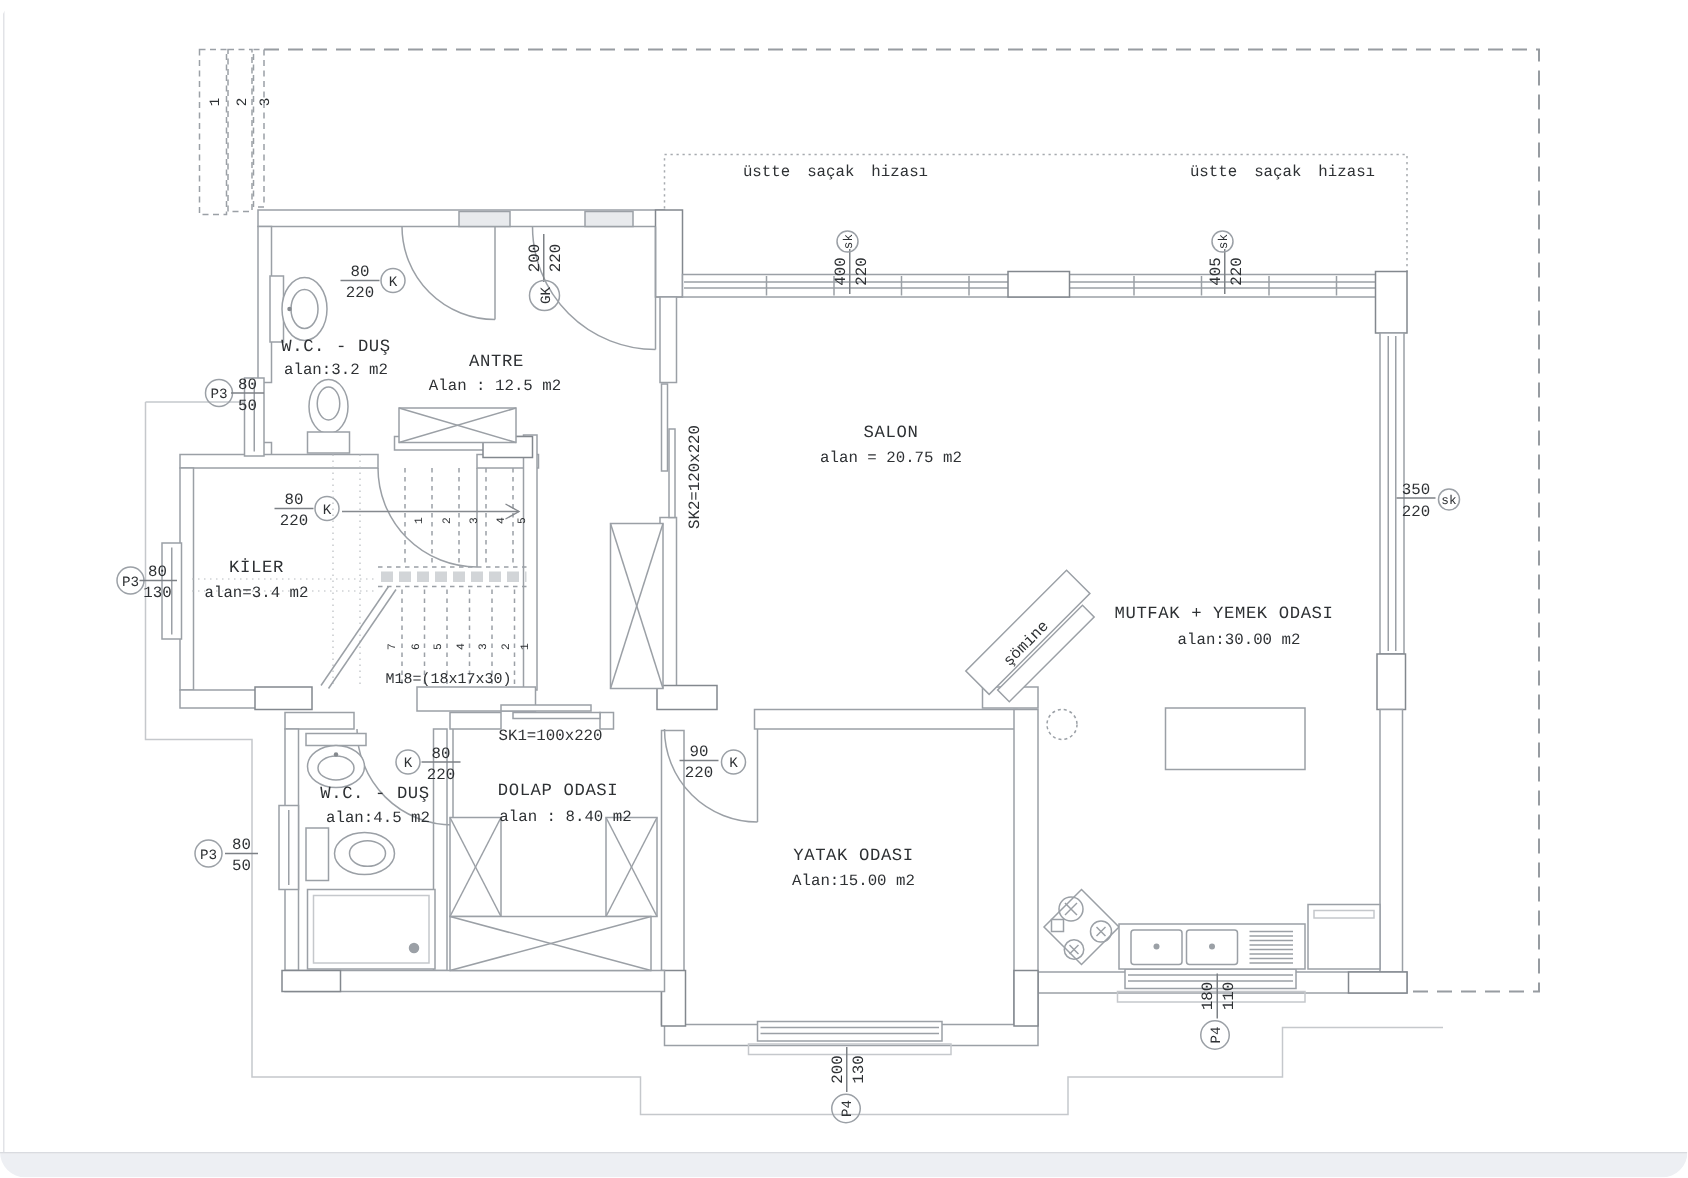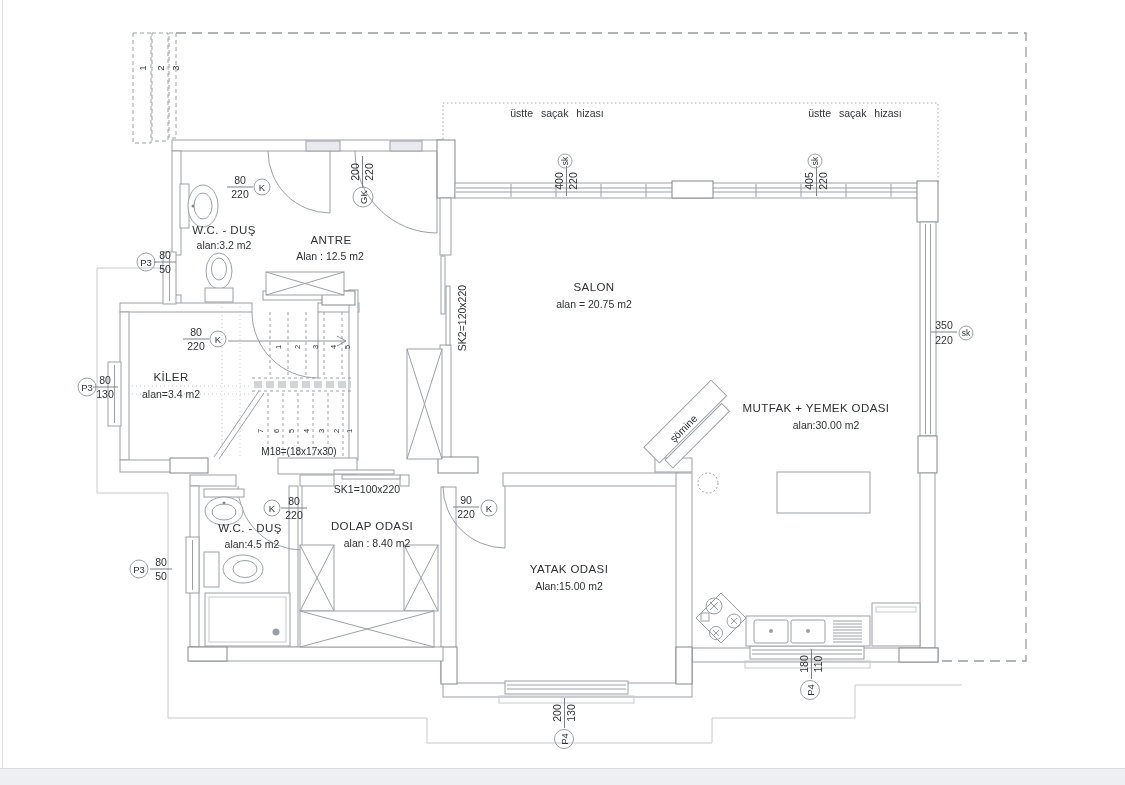--- a/index.html
+++ b/index.html
@@ -1,17 +1,17 @@
 <!DOCTYPE html>
 <html><head>
 <meta charset="utf-8">
 <style>
   html,body{margin:0;padding:0;background:#fff;}
   #stage{position:relative;width:1125px;height:785px;background:#ffffff;overflow:hidden;
-         font-family:Liberation Sans, sans-serif;}
+         font-family:Liberation Mono, monospace;border-radius:17px;}
   svg{position:absolute;left:0;top:0;}
   .w{fill:#ffffff;stroke:#9ba0a6;stroke-width:1;}
   .col{fill:#ffffff;stroke:#83888e;stroke-width:1;}
   .hatch{fill:#e8eaed;stroke:#9ba0a6;stroke-width:1;}
   .ln{fill:none;stroke:#9ba0a6;stroke-width:1;}
   .thin{fill:none;stroke:#c5c8cc;stroke-width:1;}
   .dash{fill:none;stroke:#979ca1;stroke-width:1.3;stroke-dasharray:10,6;}
   .dash2{fill:none;stroke:#9ba0a6;stroke-width:1;stroke-dasharray:4,3;}
   .dot{fill:none;stroke:#a6aaaf;stroke-width:1;stroke-dasharray:1.5,2.5;}
   .tread{fill:none;stroke:#9ba0a6;stroke-width:1;stroke-dasharray:3,3;}

